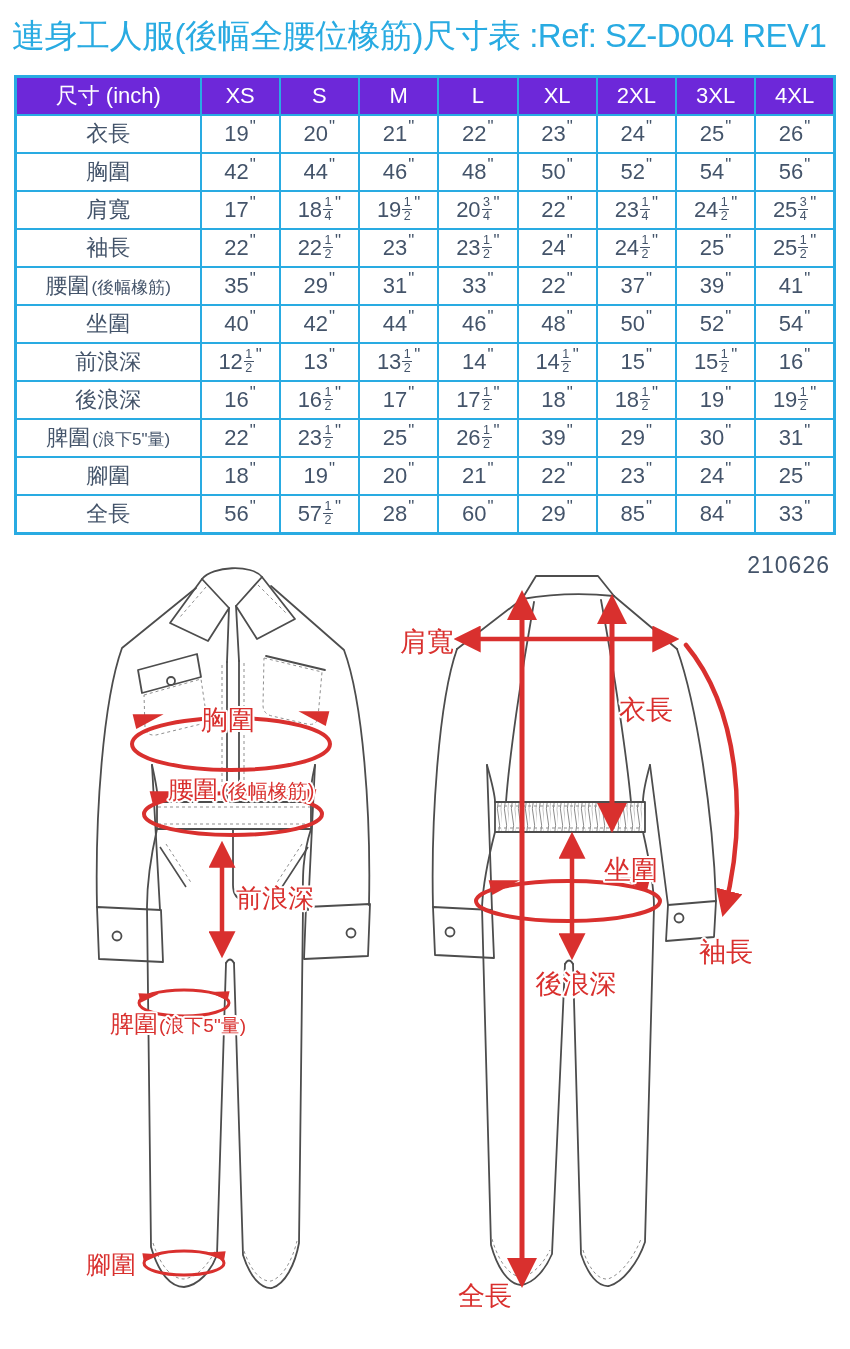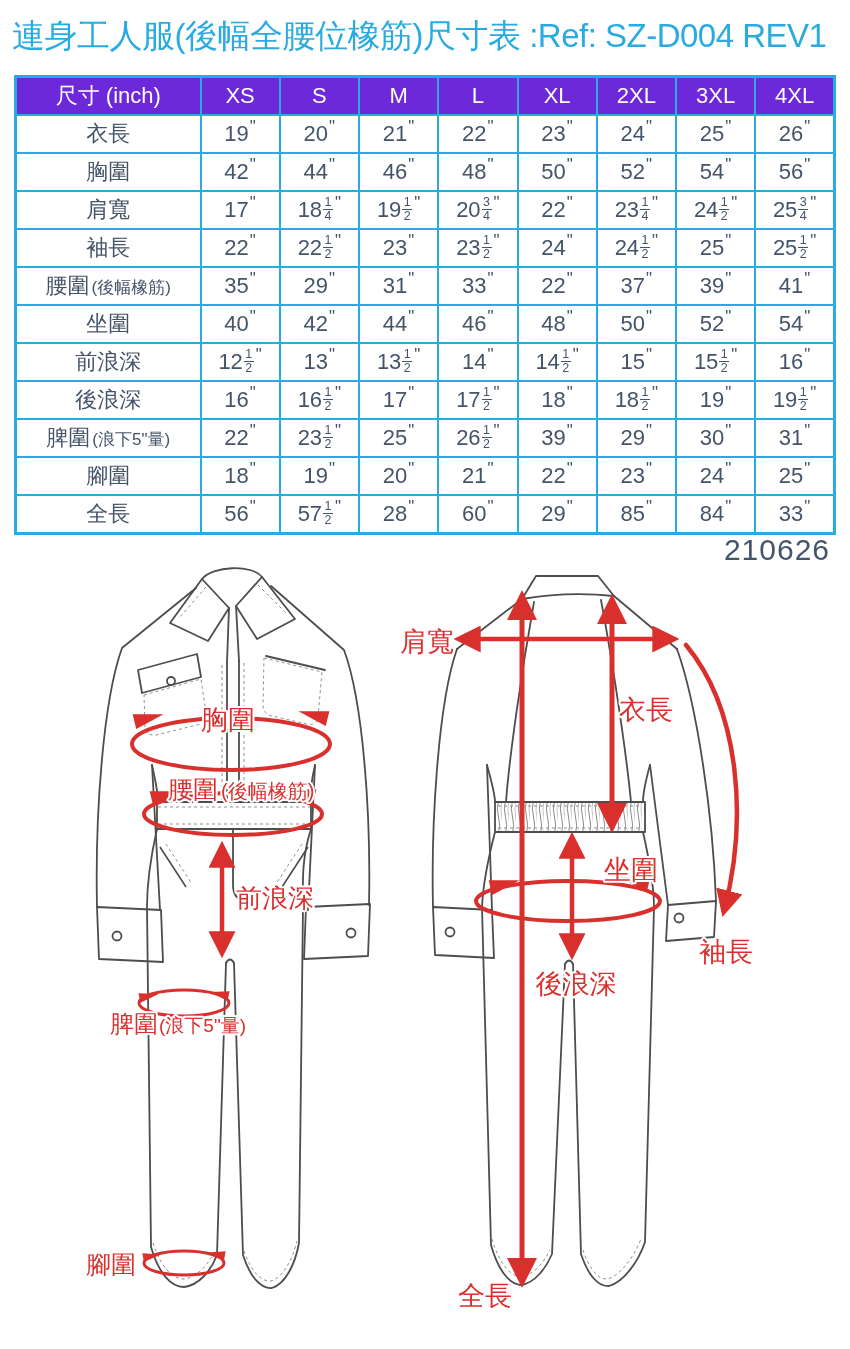--- a/index.html
+++ b/index.html
@@ -28,21 +28,21 @@
   }
   tbody th{font-size:22px;color:#44546A;background:#fff;}
   tbody td{font-size:22px;color:#44546A;background:#fff;}
   .rnote{font-size:17px;margin-left:2px;}
   .cellv{display:inline-flex;align-items:center;justify-content:center;line-height:1;}
   .frac{display:inline-flex;flex-direction:column;font-size:12.5px;line-height:1.02;
         margin:0 1px;text-align:center;transform:translateY(-1px);}
   .frac .fn{border-bottom:1.4px solid #44546A;padding:0 1.5px;}
   .inch{display:inline-block;font-size:17px;transform:translateY(-8px);margin-left:1px;}
   .rev-code{
-    position:absolute;right:20px;top:533px;font-size:30px;color:#44546A;letter-spacing:1px;
+    position:absolute;right:20px;top:552px;font-size:23px;color:#44546A;letter-spacing:1px;
   }
   svg text{font-family:"Liberation Sans", sans-serif;}
   .ann-label{fill:#D9302E;paint-order:stroke fill;stroke:#ffffff;stroke-width:4px;stroke-linejoin:round;}
 </style>
 </head>
 <body>
 
 <div class="page-title">連身工人服(後幅全腰位橡筋)尺寸表 :Ref: SZ-D004 REV1</div>
 
 <table class="size-table" id="size-table">

